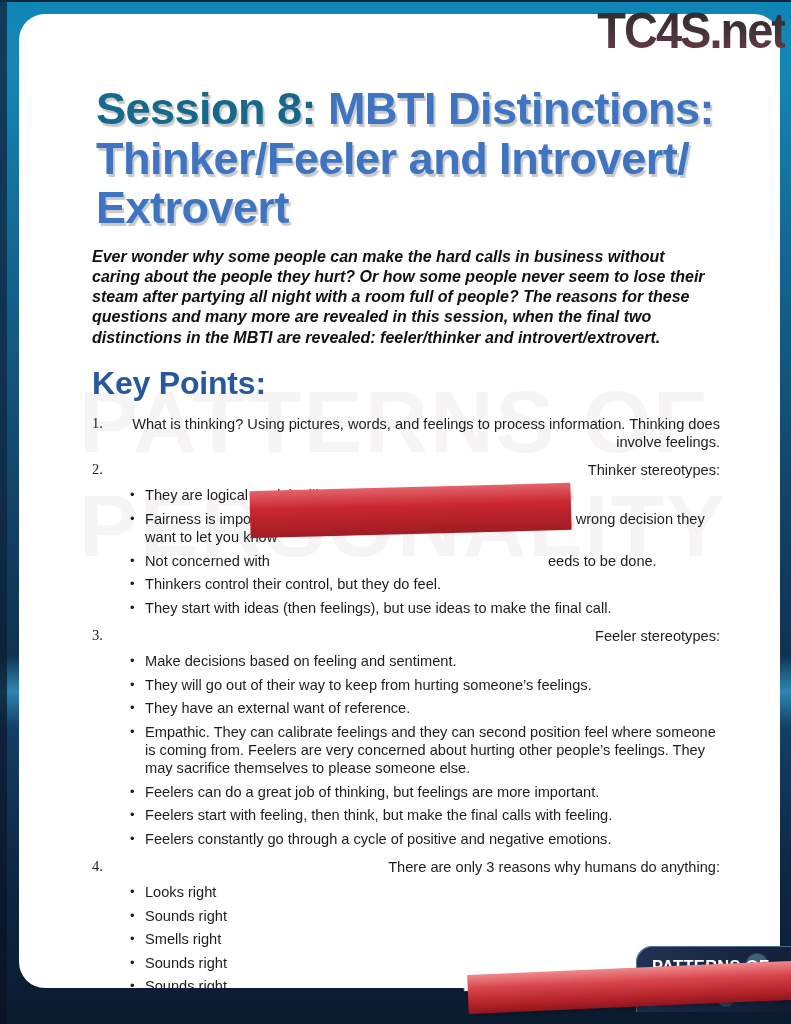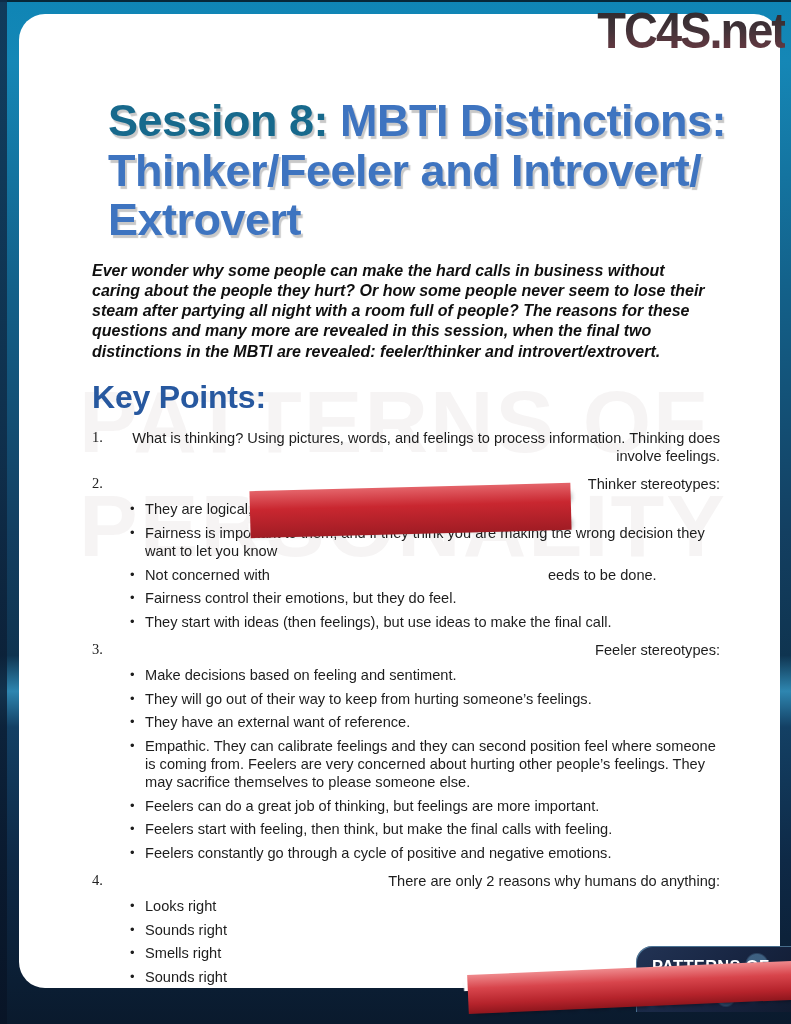--- a/index.html
+++ b/index.html
@@ -18,21 +18,21 @@
     background:linear-gradient(180deg,rgba(16,45,75,.85),rgba(13,35,60,.7) 45%,rgba(8,20,38,.9));}
 
   .page{position:absolute;left:19px;top:14px;right:11px;bottom:36px;background:#ffffff;
     border-radius:26px;z-index:2;overflow:hidden;}
 
   .bg-wm{position:absolute;left:60px;top:356px;font-weight:bold;font-size:88px;line-height:1.18;
     letter-spacing:2px;color:rgba(85,62,62,0.055);white-space:nowrap;z-index:0;}
 
   .content{position:relative;z-index:1;padding:66px 70px 0 73px;}
 
-  .title{margin:16px;font-size:45px;font-weight:800;line-height:1.1;letter-spacing:-0.5px;width:665px;
+  .title{margin:4px;font-size:45px;font-weight:800;line-height:1.1;letter-spacing:-0.5px;width:665px;
     text-shadow:2px 3px 1px rgba(110,110,110,.38);}
   .t-teal{color:#17698c;}
   .t-blue{color:#3e74c0;}
 
   .intro{margin:14px 0 0 0;font-size:16px;font-weight:bold;line-height:1.27;color:#101010;width:620px;font-style:italic;}
 
   .keypoints{margin:17px 0 0 0;font-size:32px;font-weight:800;color:#27589f;letter-spacing:-0.2px;}
 
   .kp-list{margin-top:13px;width:628px;font-size:14.6px;color:#1d1d1d;}
   .list-item{display:flex;margin:10px 0 7px 0;}
@@ -113,21 +113,21 @@
           <div class="bullet-row">
             <span class="bullet-mark">•</span>
             <span class="bullet-text">Fairness is important to them, and if they think you are making the wrong decision they want to let you know</span>
           </div>
           <div class="bullet-row">
             <span class="bullet-mark">•</span>
             <span class="bullet-text"><span>Not concerned with</span><span class="wm-gap"></span><span>eeds to be done.</span></span>
           </div>
           <div class="bullet-row">
             <span class="bullet-mark">•</span>
-            <span class="bullet-text">Fairness control their emotions, but they do feel.</span>
+            <span class="bullet-text">Thinkers control their control, but they do feel.</span>
           </div>
           <div class="bullet-row">
             <span class="bullet-mark">•</span>
             <span class="bullet-text">They start with ideas (then feelings), but use ideas to make the final call.</span>
           </div>
         </div>
         <div class="list-item">
           <span class="num">3.</span>
           <span class="item-text">Feeler stereotypes:</span>
         </div>
@@ -156,21 +156,21 @@
             <span class="bullet-mark">•</span>
             <span class="bullet-text">Feelers start with feeling, then think, but make the final calls with feeling.</span>
           </div>
           <div class="bullet-row">
             <span class="bullet-mark">•</span>
             <span class="bullet-text">Feelers constantly go through a cycle of positive and negative emotions.</span>
           </div>
         </div>
         <div class="list-item">
           <span class="num">4.</span>
-          <span class="item-text">There are only 2 reasons why humans do anything:</span>
+          <span class="item-text">There are only 3 reasons why humans do anything:</span>
         </div>
         <div class="bullets">
           <div class="bullet-row">
             <span class="bullet-mark">•</span>
             <span class="bullet-text">Looks right</span>
           </div>
           <div class="bullet-row">
             <span class="bullet-mark">•</span>
             <span class="bullet-text">Sounds right</span>
           </div>

